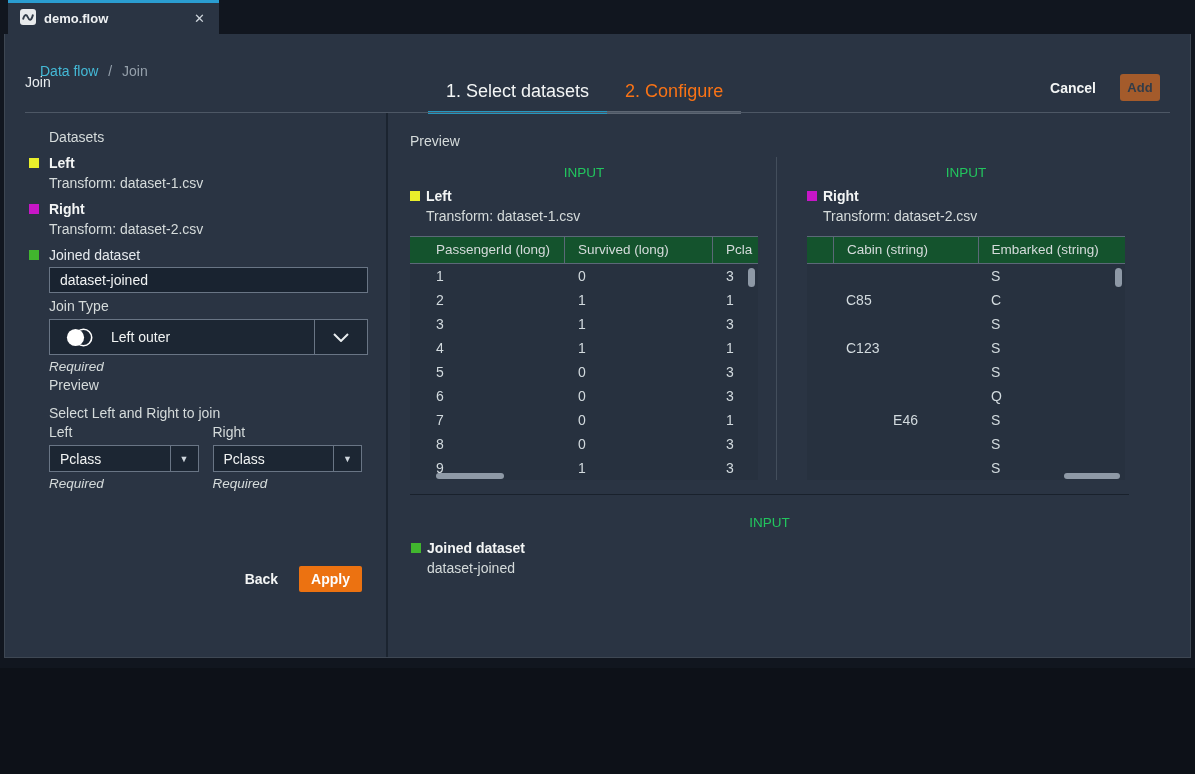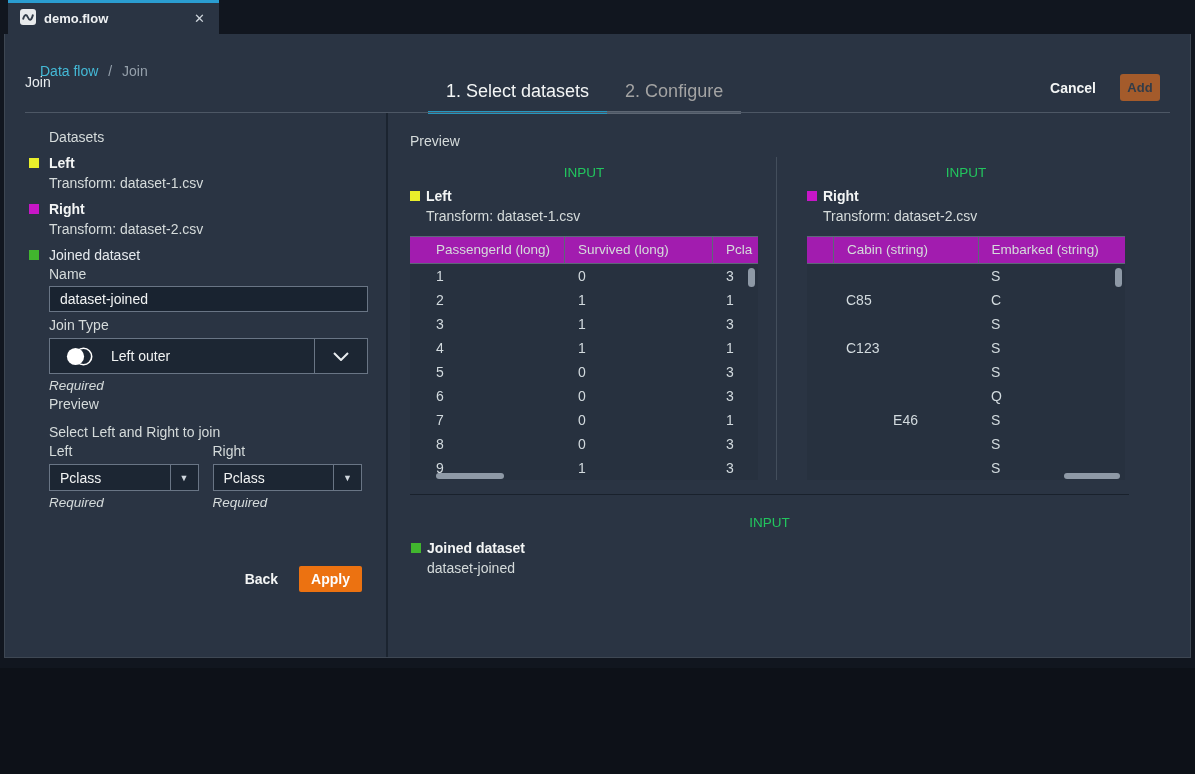--- a/index.html
+++ b/index.html
@@ -21,21 +21,21 @@
   .header { position:absolute; top:0; left:0; right:0; height:79px; }
   .header-divider { position:absolute; bottom:0; left:20px; right:20px; height:1px; background:#4d5765; }
   .breadcrumb { position:absolute; left:35px; top:17px; font-size:14px;margin-top:12px; }
   .bc-link { color:#44b9d6; cursor:pointer; }
   .bc-sep { color:#95a0ab; margin:0 6px; }
   .bc-cur { color:#95a0ab; }
   .page-title { position:absolute; left:20px; top:40px; font-size:14px; color:#e9edf0; }
   .steps { position:absolute; left:423px; bottom:-1px; display:flex; }
   .step { font-size:18px; text-align:center; padding:0 18px 9px 18px; cursor:pointer; }
   .step.active { color:#f3f5f5; border-bottom:3px solid #2596be; }
-  .step.inactive { color:#a3a3a3; border-bottom:3px solid #5d6673; }
+  .step.inactive { color:#f97316; border-bottom:3px solid #5d6673; }
   .header-actions { position:absolute; right:30px; top:40px; display:flex; align-items:center; gap:24px; }
   .btn-cancel { color:#f3f5f5; font-size:14px; font-weight:bold; cursor:pointer; }
   .btn-add { width:40px; height:27px; background:#a45b2b; color:#333c48; font-weight:bold;
              font-size:13px; border:none; border-radius:3px; font-family:inherit; }
 
   
   .body { position:absolute; top:79px; left:0; right:0; bottom:0; display:flex; }
   .left-panel { position:relative; width:383px; border-right:2px solid #1b2430;
                 padding:16px 24px 0 44px; color:#d5dbdb; font-size:14px; }
   .right-panel { position:relative; flex:1; padding:20px 0 0 22px; color:#d5dbdb; font-size:14px; }
@@ -79,21 +79,21 @@
   .pv-section.a { width:367px; border-right:1px solid #434e5c; }
   .pv-section.b { width:352px; padding-left:30px; }
   .io-label { text-align:center; color:#22c55e; font-size:13.5px; line-height:17px; margin-bottom:7px; }
   .pv-section.a .io-label { width:348px; }
   .pv-section.b .io-label { width:318px; }
   .pv-item { position:relative; padding-left:16px; }
   .pv-item .sq { left:0; }
   .pv-table { position:relative; margin-top:11px; border-top:1px solid #5c6878; background:#27313f; overflow:hidden; }
   .pv-table.left-t { width:348px; }
   .pv-table.right-t { width:318px; }
-  .thead { display:flex; height:27px; background:#a21caf; border-bottom:1px solid #5c6878; }
+  .thead { display:flex; height:27px; background:#14532d; border-bottom:1px solid #5c6878; }
   .th { font-size:13.5px; color:#d5dbdb; line-height:26px; padding:0 13px; overflow:hidden; white-space:nowrap; }
   .th:not(:last-child) { border-right:1px solid #5c6878; }
   .trow { display:flex; height:24px; }
   .td { font-size:14px; color:#d2dade; line-height:24px; padding:0 13px; overflow:hidden; white-space:nowrap; }
   .vthumb { position:absolute; top:31px; right:3px; width:7px; height:19px; border-radius:4px; background:#8e99a6; }
   .hthumb { position:absolute; bottom:1px; height:6px; border-radius:3px; background:#8e99a6; }
   .out-divider { margin-top:14px; width:719px; height:1px; background:#19212c; }
   .output-block { margin-top:19px; width:719px; }
   .output-item { margin-top:9px; margin-left:1px; }
 
@@ -150,21 +150,20 @@
 
         <div class="ds-item">
           <span class="sq" style="background-color: rgb(199, 22, 199);"></span>
           <div class="ds-name">Right</div>
           <div class="ds-sub">Transform: dataset-2.csv</div>
         </div>
 
         <div class="ds-item" style="margin-bottom:0;">
           <span class="sq" style="background-color: rgb(65, 182, 46);"></span>
           <div class="ds-name plain">Joined dataset</div>
-          <div class="lbl" style="margin-top:2px;">Name</div>
         </div>
 
         <input class="text-input" type="text" value="dataset-joined" style="">
 
         <div class="lbl">Join Type</div>
 
         <div class="join-select">
           <span class="venn">
             <svg width="31" height="21" viewBox="0 0 31 21">
               <circle cx="19.5" cy="10.5" r="8.2" fill="none" stroke="#ffffff" stroke-width="1.6"></circle>

